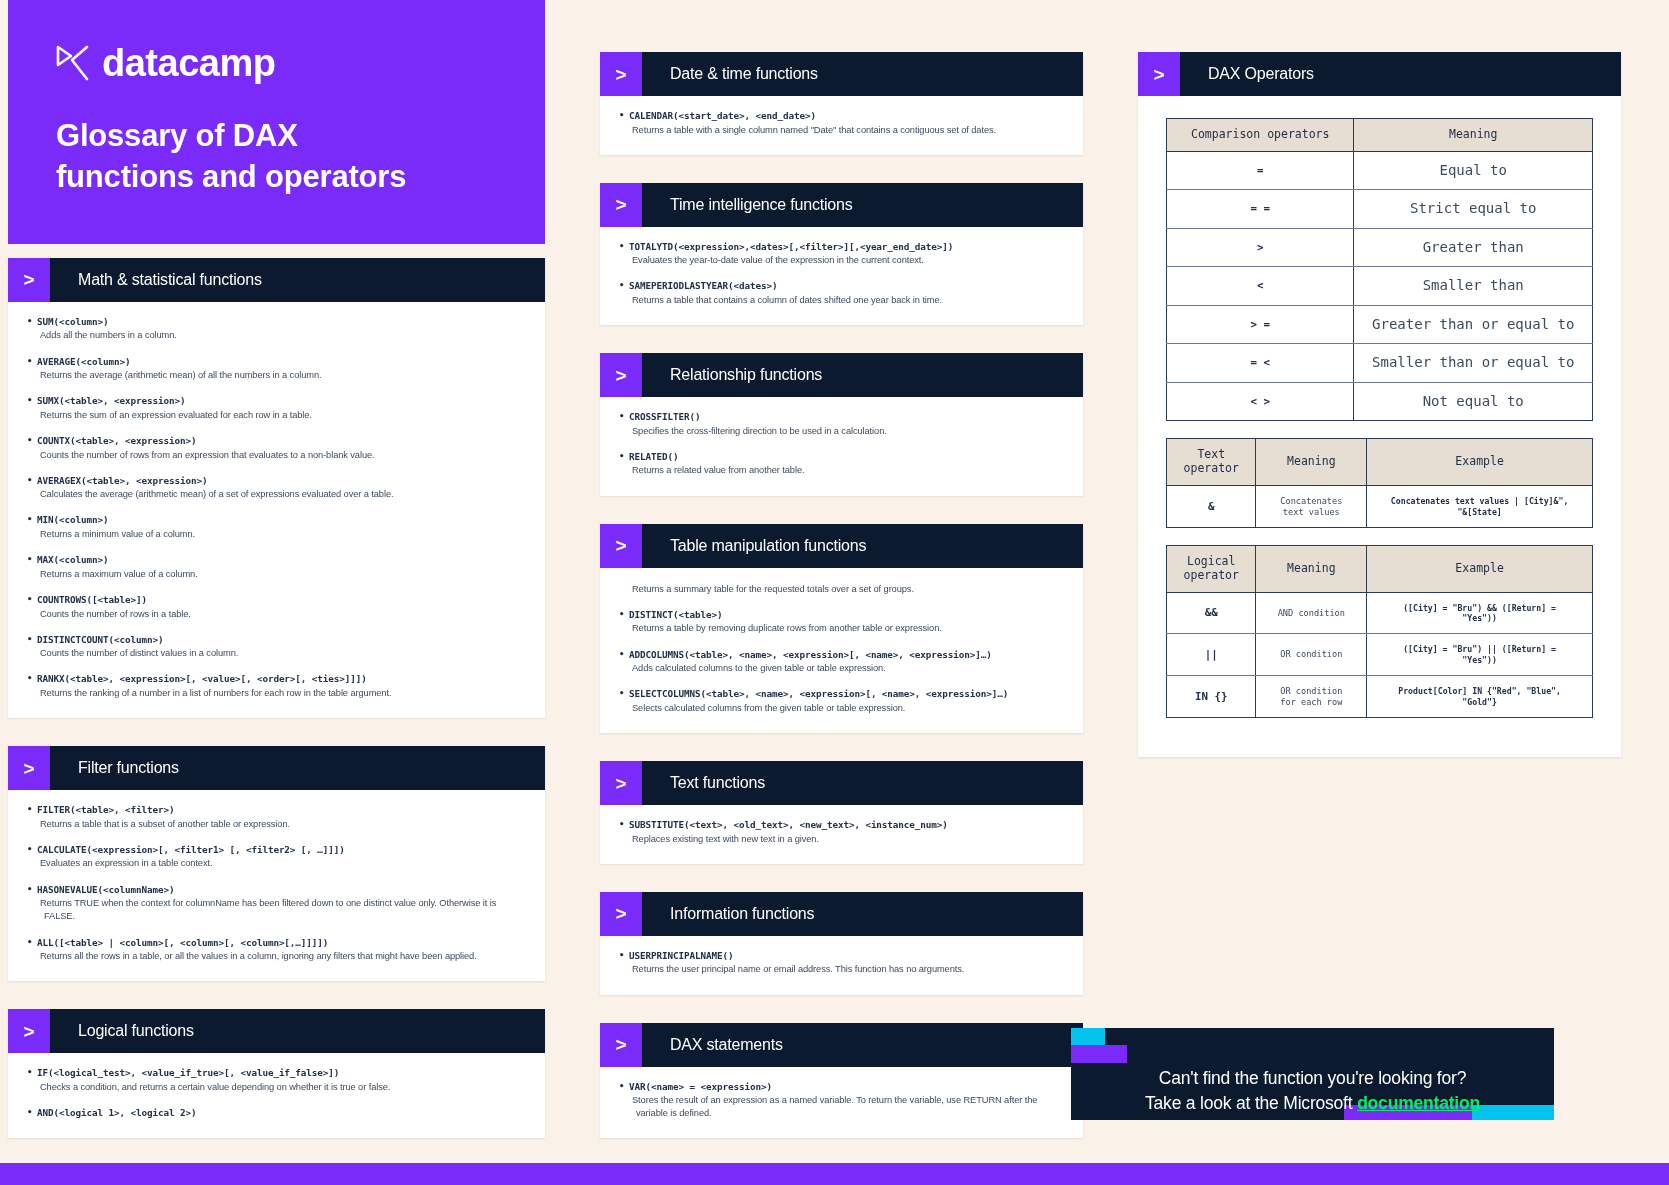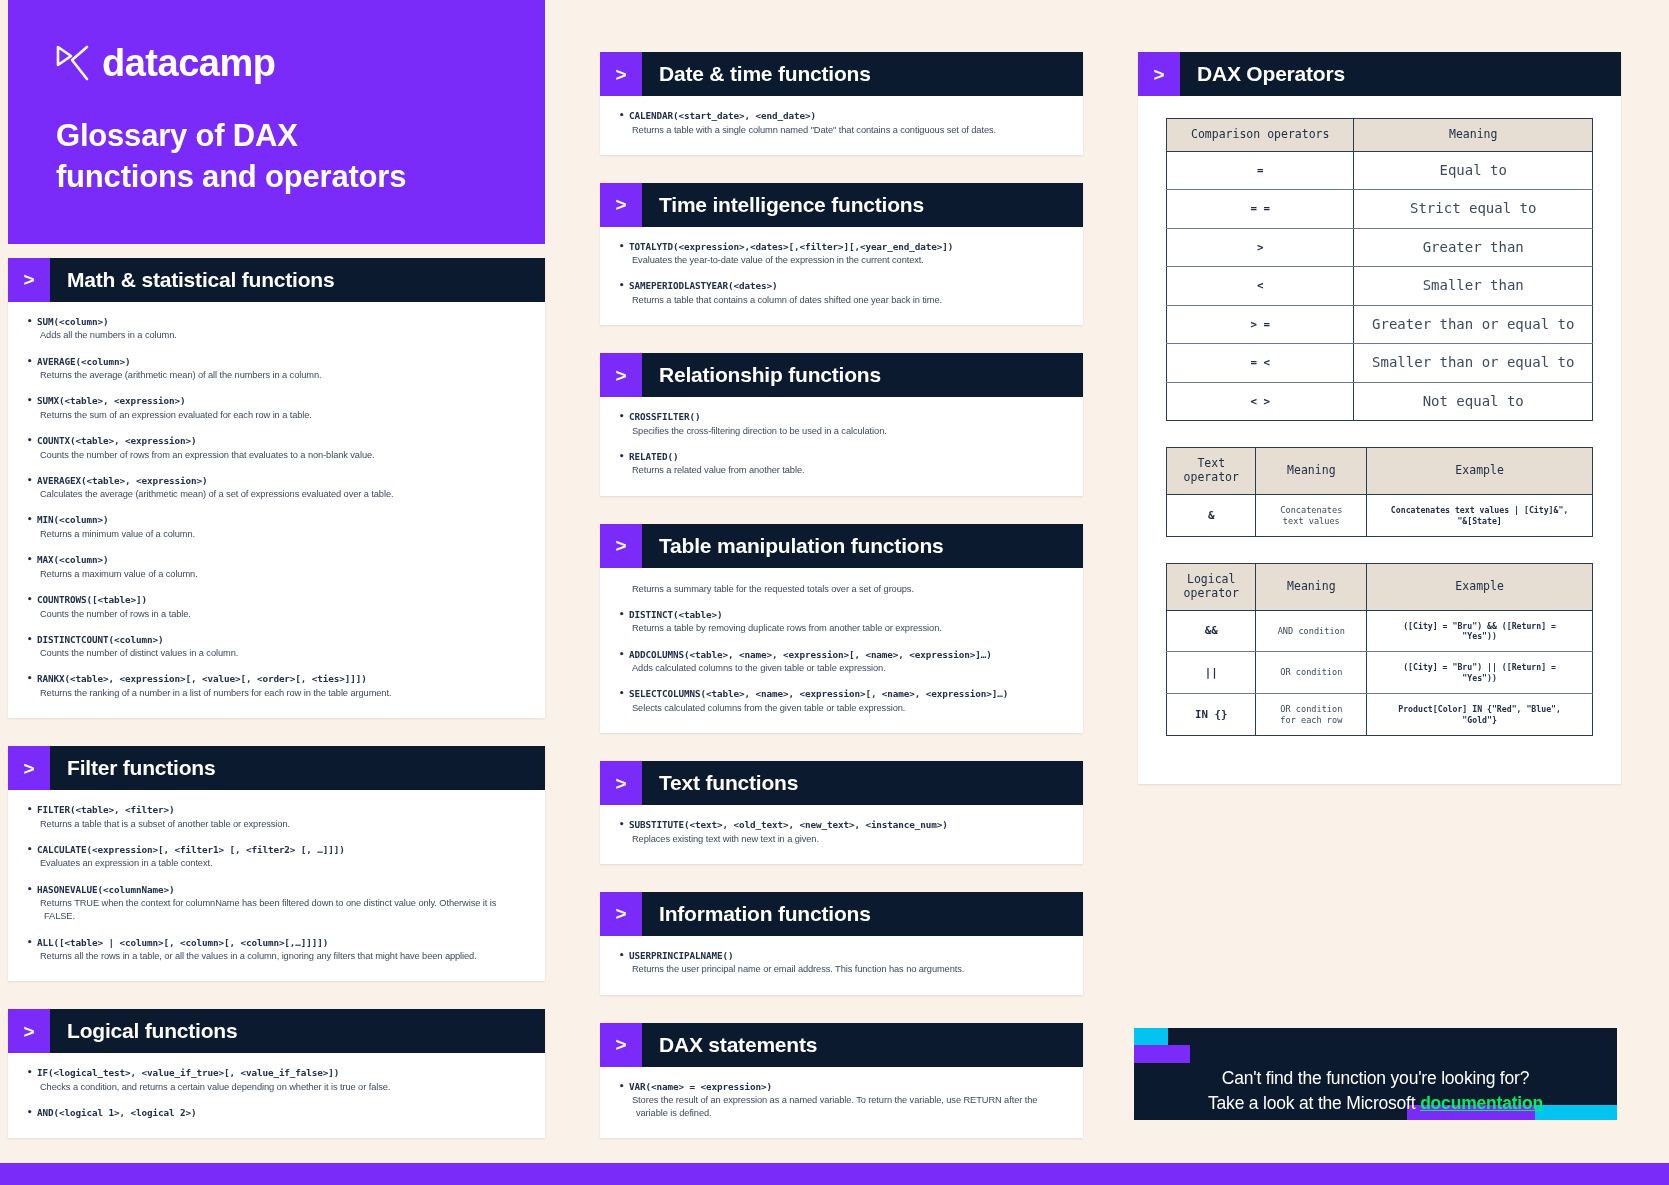--- a/index.html
+++ b/index.html
@@ -68,22 +68,22 @@
   .chevron-box {
     width: 42px; background: #7a2bfa;
     display: flex; align-items: center; justify-content: center;
     flex: 0 0 42px;
   }
   .chevron-box .gl {
     color: #fff; font-weight: 700; font-size: 19px;
     font-family: "Liberation Sans", sans-serif; line-height:1;
   }
   .card-title {
-    color: #fff; font-size: 21px; font-weight: 700;
-    display: flex; align-items: center; padding-left: 17px;
+    color: #fff; font-size: 16px; font-weight: 400;
+    display: flex; align-items: center; padding-left: 28px;
     letter-spacing: -0.2px;
   }
   .card-body { padding: 14px 18px 16px 18px; border-radius: 8px; }
 
   .fn-item { margin-bottom: 13px; }
   .fn-item:last-child { margin-bottom: 2px; }
   .fn-sig {
     font-family: "DejaVu Sans Mono", monospace;
     font-size: 9.3px; font-weight: 700; color: #21304a;
     line-height: 1.35; letter-spacing: -0.1px;
@@ -116,21 +116,21 @@
     width: 483px;
     box-shadow: 0 1px 2px rgba(0,0,0,0.09);
     padding-bottom: 22px;
   }
   .ops-header { display:flex; align-items:stretch; background:#0b1a2e; height:44px; }
   .ops-inner { padding: 22px 28px 0 28px; }
 
   table.optbl {
     border-collapse: collapse;
     width: 100%;
-    margin-bottom: 26px;
+    margin-bottom: 17px;
     font-family: "DejaVu Sans Mono", monospace;
   }
   table.optbl th {
     background: #e6ded3;
     border: 1px solid #2b3b52;
     color: #21304a;
     font-weight: 400;
     font-size: 11.5px;
     padding: 9px 6px;
     text-align: center;
@@ -165,21 +165,21 @@
 
   .tbl-comp col.c1 { width: 44%; }
   .tbl-text col.c1 { width: 21%; }
   .tbl-text col.c2 { width: 26%; }
   .tbl-log  col.c1 { width: 21%; }
   .tbl-log  col.c2 { width: 26%; }
 
   
   .promo {
     position: absolute;
-    left: 1134px; top: 1028px;
+    left: 1071px; top: 1028px;
     width: 483px; height: 92px;
     background: #0b1a2e;
     overflow: hidden;
   }
   .deco-cyan {
     position: absolute; left: 0; top: 0; width: 34px; height: 17px;
     background: #03c3f0;
   }
   .deco-purple {
     position: absolute; left: 0; top: 17px; width: 56px; height: 18px;

